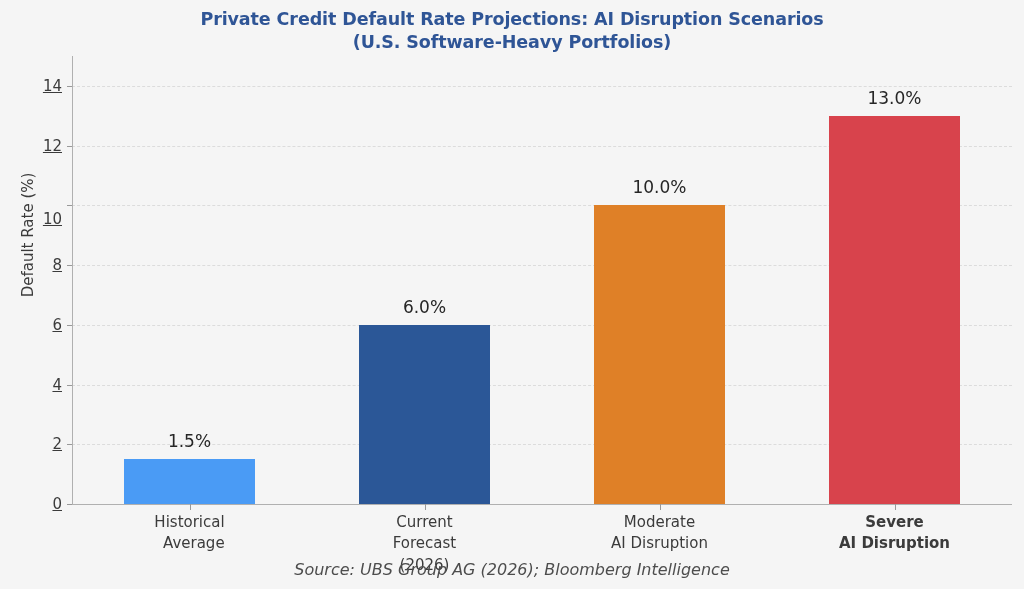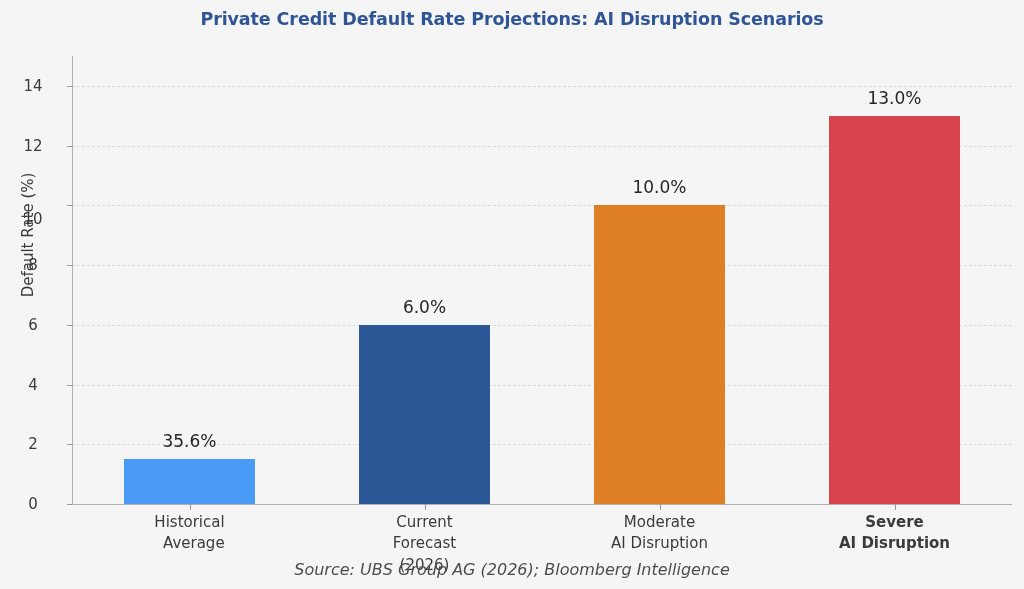--- a/index.html
+++ b/index.html
@@ -77,25 +77,26 @@
   .y-tick-mark {
     position: absolute;
     left: -5px;
     width: 5px;
     height: 1px;
     background: #999;
   }
   .ytl {
     position: absolute;
     width: 58px;
-    text-align: center;
+    text-align: right;
     font-size: 15px;
     color: #3b3b3b;
     transform: translateY(-50%);
     left: 4px;
+    text-decoration: underline;
   }
 
   
   #y-axis-label {
     position: absolute;
     left: -112px;
     top: 170px;
     width: 280px;
     text-align: center;
     font-size: 15px;
@@ -159,20 +160,21 @@
     color: #4d4d4d;
   }
 </style>
 </head>
 <body>
 
 <div id="figure">
 
   <div id="chart-title">
     <span>Private Credit Default Rate Projections: AI Disruption Scenarios</span>
+    <span class="line2">(U.S. Software-Heavy Portfolios)</span>
   </div>
 
   <div id="y-axis-label-wrap">
     <div id="y-axis-label">Default Rate (%)</div>
   </div>
 
   <div id="y-tick-labels">
       <div class="y-tick-mark" style="top: 504px; position: absolute; left: 67px;"></div>
       <div class="ytl" style="top: 504px;">0</div>
       <div class="y-tick-mark" style="top: 444.267px; position: absolute; left: 67px;"></div>
@@ -207,21 +209,21 @@
         <div class="bar" style="left: 286.7px; width: 131.6px; height: 179.2px; background: rgb(43, 87, 151);"></div>
         <div class="bar" style="left: 521.7px; width: 131.6px; height: 298.667px; background: rgb(223, 128, 39);"></div>
         <div class="bar" style="left: 756.7px; width: 131.6px; height: 388.267px; background: rgb(216, 67, 76);"></div>
       </div>
   </div>
 
   <div id="y-spine"></div>
   <div id="x-spine"></div>
 
   <div id="value-labels">
-      <div class="bar-value" style="left: 189.5px; top: 431.2px;">35.6%</div>
+      <div class="bar-value" style="left: 189.5px; top: 431.2px;">1.5%</div>
       <div class="bar-value" style="left: 424.5px; top: 296.8px;">6.0%</div>
       <div class="bar-value" style="left: 659.5px; top: 177.333px;">10.0%</div>
       <div class="bar-value" style="left: 894.5px; top: 87.7333px;">13.0%</div>
     </div>
 
   <div id="x-ticks">
       <div class="x-tick-mark" style="left: 189.5px;"></div>
       <div class="x-tick-label" style="left: 189.5px; text-align: right;">Historical
 Average</div>
       <div class="x-tick-mark" style="left: 424.5px;"></div>

